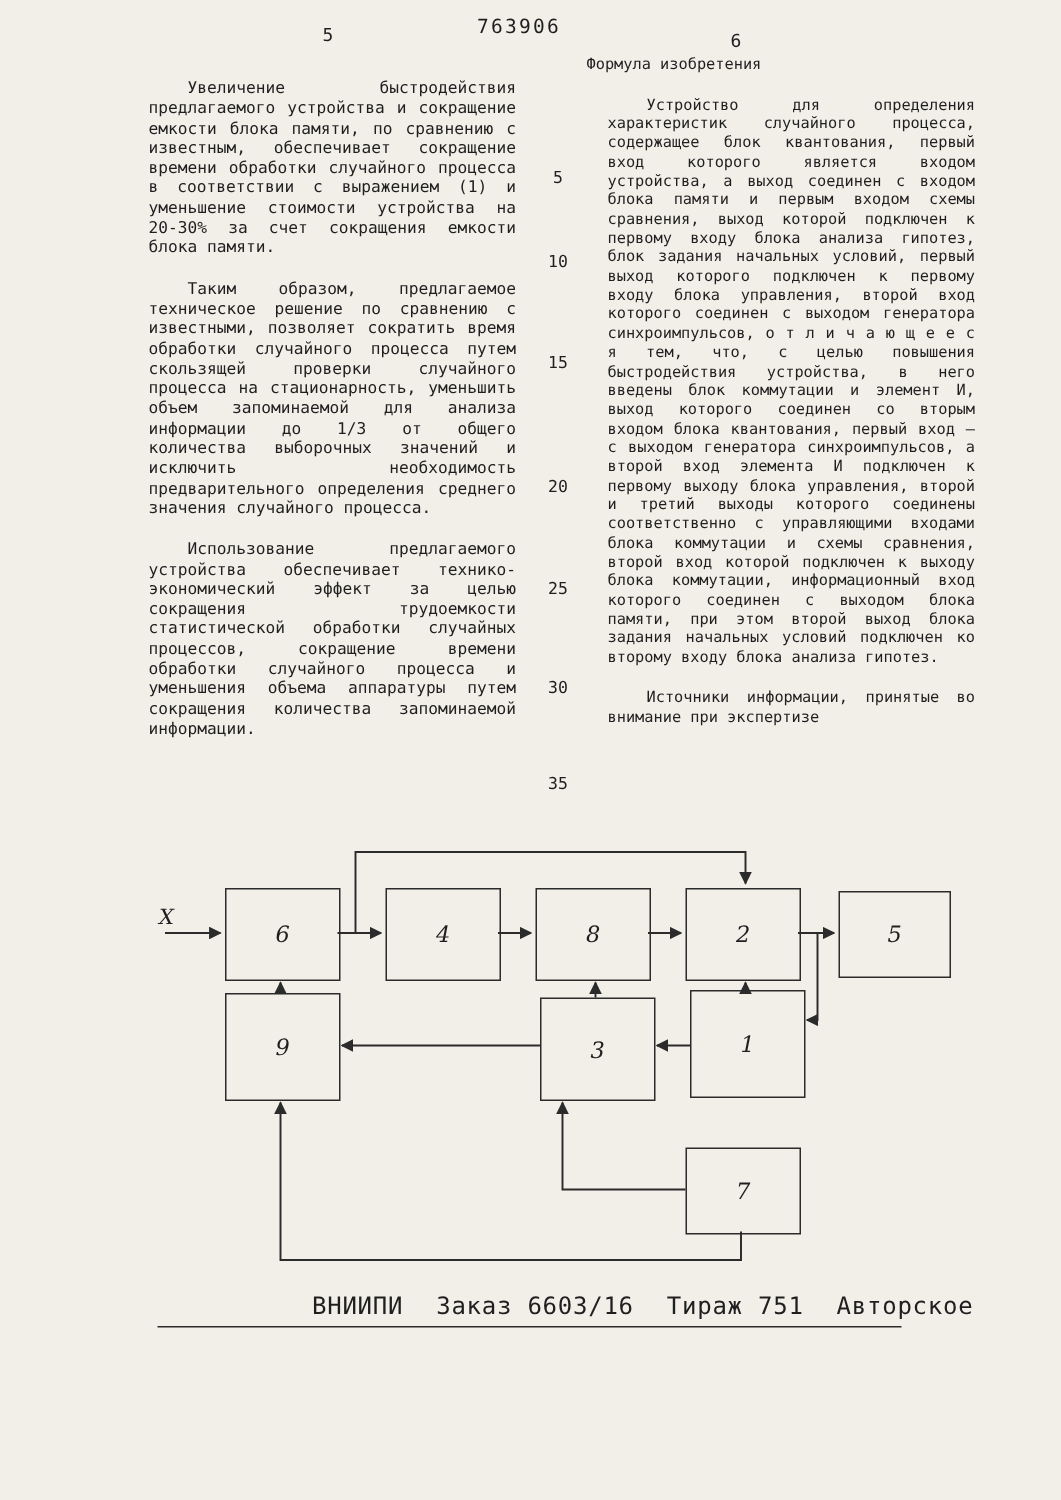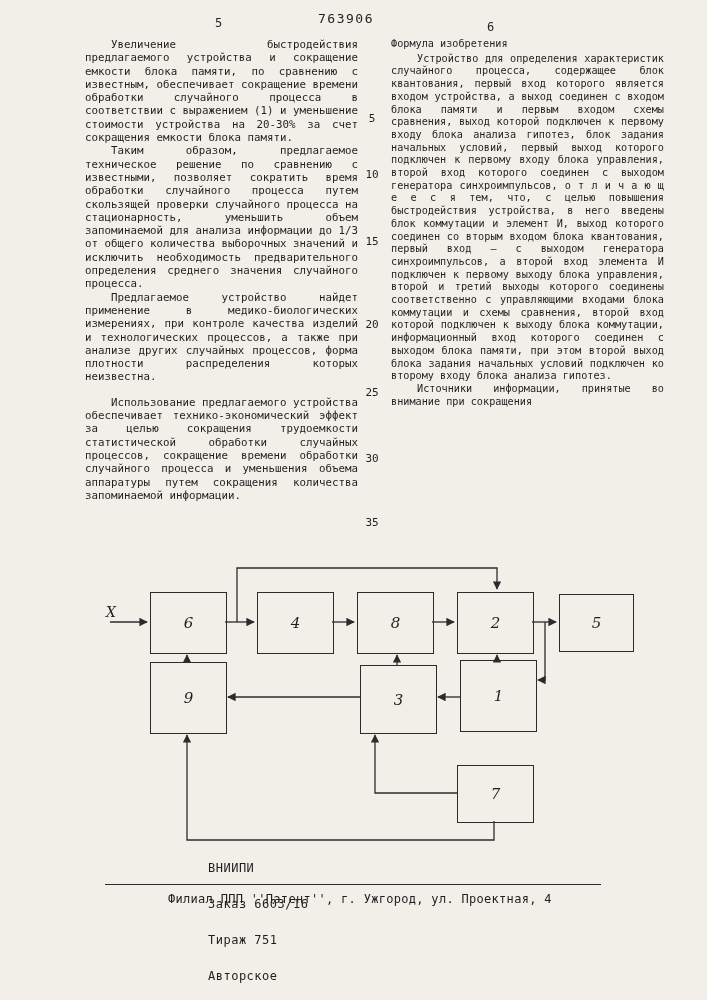--- a/index.html
+++ b/index.html
@@ -3,66 +3,65 @@
 <meta charset="utf-8">
 <style>
   html,body{margin:0;padding:0;background:#8f8f8f;}
   .page{position:relative;width:707px;height:1000px;background:#f2efe9;color:#1f1f1f;
         font-family:"DejaVu Sans Mono","Liberation Mono",monospace;overflow:hidden;}
   .hdr{position:absolute;font-size:12px;}
   .pnl{left:215px;top:16px;}
   .patno{left:318px;top:11px;font-size:13px;letter-spacing:1.5px;}
   .pnr{left:487px;top:20px;}
   .col{position:absolute;text-align:justify;}
-  .col p{margin:0;text-indent:26px;}
+  .col p{margin:14px;text-indent:26px;}
   .col-left{left:85px;top:38px;width:273px;font-size:10.8px;line-height:13.3px;}
   .col-right{left:391px;top:38px;width:273px;font-size:10.2px;line-height:12.7px;}
   .col-right .heading{text-align:left;margin-bottom:2px;}
   p.gap{margin-top:12px;}
   .gutter span{position:absolute;left:362px;width:20px;text-align:center;font-size:11px;}
   .diagram{position:absolute;left:0;top:555px;width:707px;height:310px;}
   .diagram svg{position:absolute;left:0;top:0;}
   .blk{position:absolute;border:1.5px solid #2b2b2b;display:flex;align-items:center;justify-content:center;
        font-family:"DejaVu Serif","Liberation Serif",serif;font-style:italic;font-size:15px;}
   .xlabel{position:absolute;left:106px;top:49px;font-family:"DejaVu Serif","Liberation Serif",serif;
           font-style:italic;font-size:14px;}
-  .footer1{position:absolute;left:208px;top:861px;font-size:12px;display:flex;gap:22px;letter-spacing:.5px;flex-direction:column;}
+  .footer1{position:absolute;left:208px;top:861px;font-size:16px;display:flex;gap:22px;letter-spacing:.5px;}
   .footer-rule{position:absolute;left:105px;top:884px;width:496px;border-top:1.4px solid #2b2b2b;}
   .footer2{position:absolute;left:168px;top:892px;font-size:12px;letter-spacing:.3px;}
 </style>
 </head>
 <body>
 
 <div class="page">
 
   <span class="hdr pnl">5</span>
   <span class="hdr patno">763906</span>
   <span class="hdr pnr">6</span>
 
   <div class="col col-left">
     <p>Увеличение быстродействия предлагаемого устройства и сокращение емкости блока памяти, по сравнению с известным, обеспечивает сокращение времени обработки случайного процесса в соответствии с выражением (1) и уменьшение стоимости устройства на 20-30% за счет сокращения емкости блока памяти.</p>
     <p>Таким образом, предлагаемое техническое решение по сравнению с известными, позволяет сократить время обработки случайного процесса путем скользящей проверки случайного процесса на стационарность, уменьшить объем запоминаемой для анализа информации до 1/3 от общего количества выборочных значений и исключить необходимость предварительного определения среднего значения случайного процесса.</p>
-    <p>Предлагаемое устройство найдет применение в медико-биологических измерениях, при контроле качества изделий и технологических процессов, а также при анализе других случайных процессов, форма плотности распределения которых неизвестна.</p>
     <p class="gap">Использование предлагаемого устройства обеспечивает технико-экономический эффект за целью сокращения трудоемкости статистической обработки случайных процессов, сокращение времени обработки случайного процесса и уменьшения объема аппаратуры путем сокращения количества запоминаемой информации.</p>
   </div>
 
   <div class="gutter">
     <span style="top:112px">5</span>
     <span style="top:168px">10</span>
     <span style="top:235px">15</span>
     <span style="top:318px">20</span>
     <span style="top:386px">25</span>
     <span style="top:452px">30</span>
     <span style="top:516px">35</span>
   </div>
 
   <div class="col col-right">
     <div class="heading">Формула изобретения</div>
     <p>Устройство для определения характеристик случайного процесса, содержащее блок квантования, первый вход которого является входом устройства, а выход соединен с входом блока памяти и первым входом схемы сравнения, выход которой подключен к первому входу блока анализа гипотез, блок задания начальных условий, первый выход которого подключен к первому входу блока управления, второй вход которого соединен с выходом генератора синхроимпульсов, о т л и ч а ю щ е е с я тем, что, с целью повышения быстродействия устройства, в него введены блок коммутации и элемент И, выход которого соединен со вторым входом блока квантования, первый вход — с выходом генератора синхроимпульсов, а второй вход элемента И подключен к первому выходу блока управления, второй и третий выходы которого соединены соответственно с управляющими входами блока коммутации и схемы сравнения, второй вход которой подключен к выходу блока коммутации, информационный вход которого соединен с выходом блока памяти, при этом второй выход блока задания начальных условий подключен ко второму входу блока анализа гипотез.</p>
-    <p>Источники информации, принятые во внимание при сокращения</p>
+    <p>Источники информации, принятые во внимание при экспертизе</p>
   </div>
 
   <div class="diagram">
     <svg width="707" height="310" viewBox="0 0 707 310">
       <defs>
         <marker id="arr" viewBox="0 0 10 10" refX="9" refY="5" markerWidth="6.5" markerHeight="6.5" orient="auto-start-reverse">
           <path d="M0,0 L10,5 L0,10 z" fill="#2b2b2b"></path>
         </marker>
       </defs>
       <g stroke="#2b2b2b" stroke-width="1.3" fill="none">
@@ -94,15 +93,14 @@
     <div class="blk" style="left:457px;top:210px;width:75px;height:56px">7</div>
   </div>
 
   <div class="footer1">
     <span>ВНИИПИ</span>
     <span>Заказ 6603/16</span>
     <span>Тираж 751</span>
     <span>Авторское</span>
   </div>
   <div class="footer-rule"></div>
-  <div class="footer2">Филиал ППП ''Патент'', г. Ужгород, ул. Проектная, 4</div>
 
 </div>
 
 </body></html>

